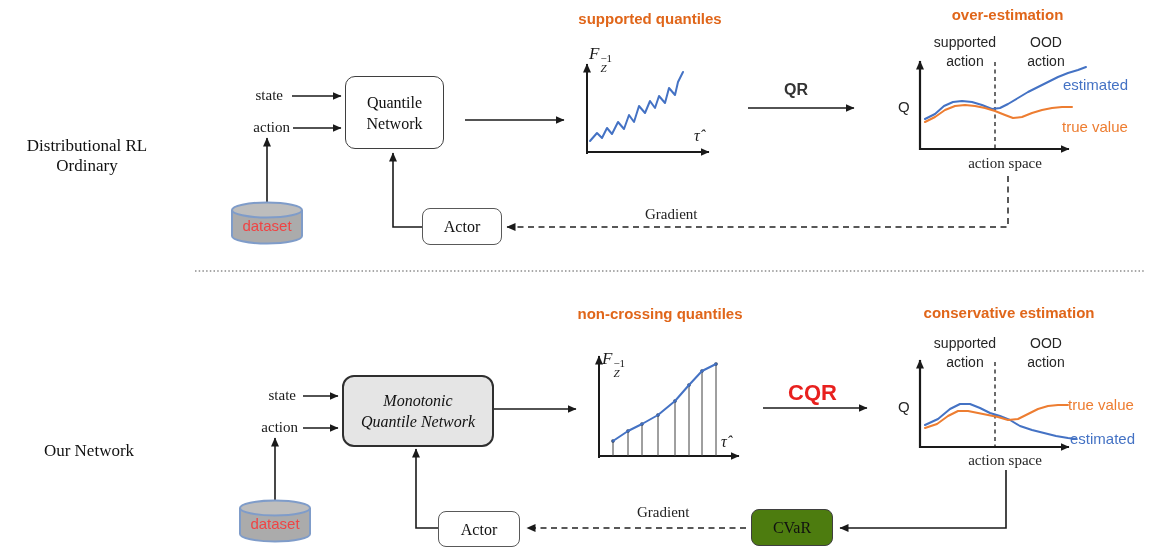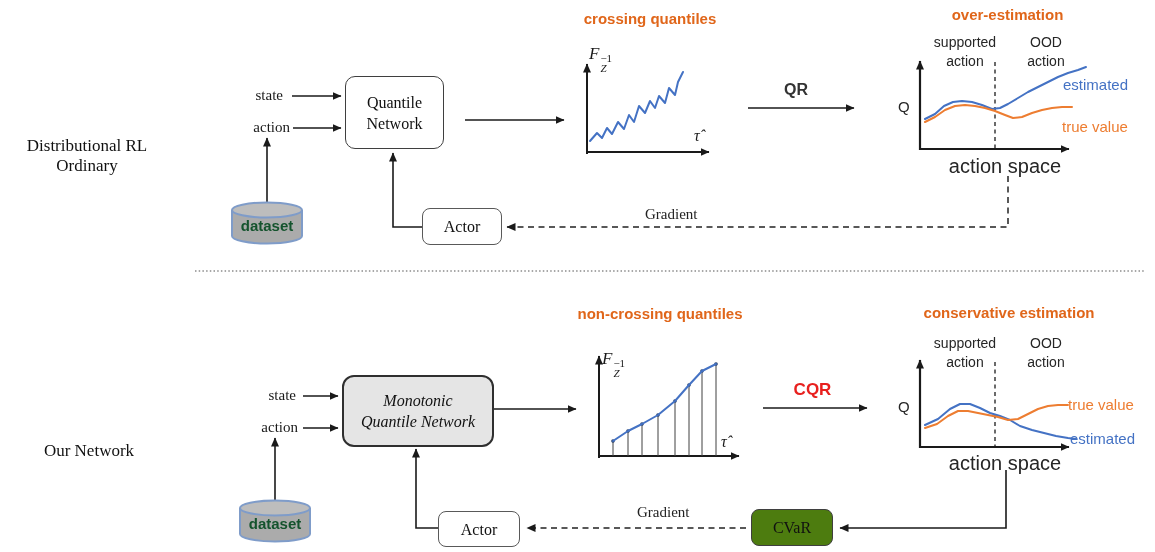--- a/index.html
+++ b/index.html
@@ -12,29 +12,29 @@
   .rowlabel{font-size:17px;line-height:20px;color:#111;}
   .io{font-size:15px;text-align:right;}
   .node{position:absolute;display:flex;flex-direction:column;align-items:center;justify-content:center;
         background:#fff;border:1.8px solid #3f3f3f;border-radius:10px;
         font-size:16px;line-height:21px;text-align:center;color:#111;}
   .node.small{border-width:1.4px;border-color:#595959;border-radius:8px;}
   .ptitle{font-size:15px;font-weight:600;font-family:"Liberation Sans",sans-serif;}
   .region{font-size:14px;line-height:19px;font-family:"Liberation Sans",sans-serif;color:#262626;}
   .legend{font-size:15px;font-family:"Liberation Sans",sans-serif;}
   .qlbl{font-size:15px;font-family:"Liberation Sans",sans-serif;color:#262626;}
-  .axlbl{font-size:20px;font-family:Liberation Sans, sans-serif;color:#262626;}
+  .axlbl{font-size:15px;font-family:Liberation Serif, serif;color:#262626;}
   .gradlbl{font-size:15px;color:#222;}
   .translbl{font-size:16px;font-weight:600;font-family:"Liberation Sans",sans-serif;color:#333;}
-  .cqr{font-size:17px;font-weight:700;font-family:"Liberation Sans",sans-serif;}
+  .cqr{font-size:22px;font-weight:700;font-family:"Liberation Sans",sans-serif;}
   .flabel{font-size:17px;font-style:italic;}
   .flabel .ss{display:inline-flex;flex-direction:column;font-size:11px;line-height:10px;
               vertical-align:-3px;font-style:normal;margin-left:1px;}
   .taulbl{font-size:16px;font-style:italic;}
-  .datasetlbl{font-size:15px;font-family:"Liberation Sans",sans-serif;color:#14532d;text-align:center;font-weight:bold;}
+  .datasetlbl{font-size:15px;font-family:"Liberation Sans",sans-serif;color:#ef4444;text-align:center;}
 </style>
 </head>
 <body>
 
 <div id="canvas">
 
   <svg id="wires" width="1155" height="552" viewBox="0 0 1155 552">
     <defs>
       <marker id="ah" markerUnits="userSpaceOnUse" markerWidth="10" markerHeight="10" refX="8.5" refY="5" orient="auto">
         <path d="M0,1 L9,5 L0,9 Z" fill="#1a1a1a"></path>
@@ -119,21 +119,21 @@
   </div>
 
   <div class="lbl datasetlbl" style="left:237px;top:217px;width:60px;">dataset</div>
 
   <div class="node small serif" style="left:422px;top:208px;width:78px;height:35px;">
     <div>Actor</div>
   </div>
 
   <div class="lbl serif gradlbl" style="left:645px;top:206px;">Gradient</div>
 
-  <div class="lbl ptitle center" style="left:575px;top:10px;width:150px;color:#E0661A;">crossing quantiles</div>
+  <div class="lbl ptitle center" style="left:575px;top:10px;width:150px;color:#E0661A;">supported quantiles</div>
 
   <div class="lbl serif flabel" style="left:589px;top:44px;"><i>F</i><span class="ss">
         <span>−1</span>
         <i>Z</i>
       </span></div>
   <div class="lbl serif taulbl" style="left:694px;top:127px;">τ̂</div>
 
   <div class="lbl translbl" style="left:770px;top:81px;width:52px;text-align:center;">QR</div>
 
   <div class="lbl ptitle center" style="left:935px;top:6px;width:145px;color:#E0661A;">over-estimation</div>

